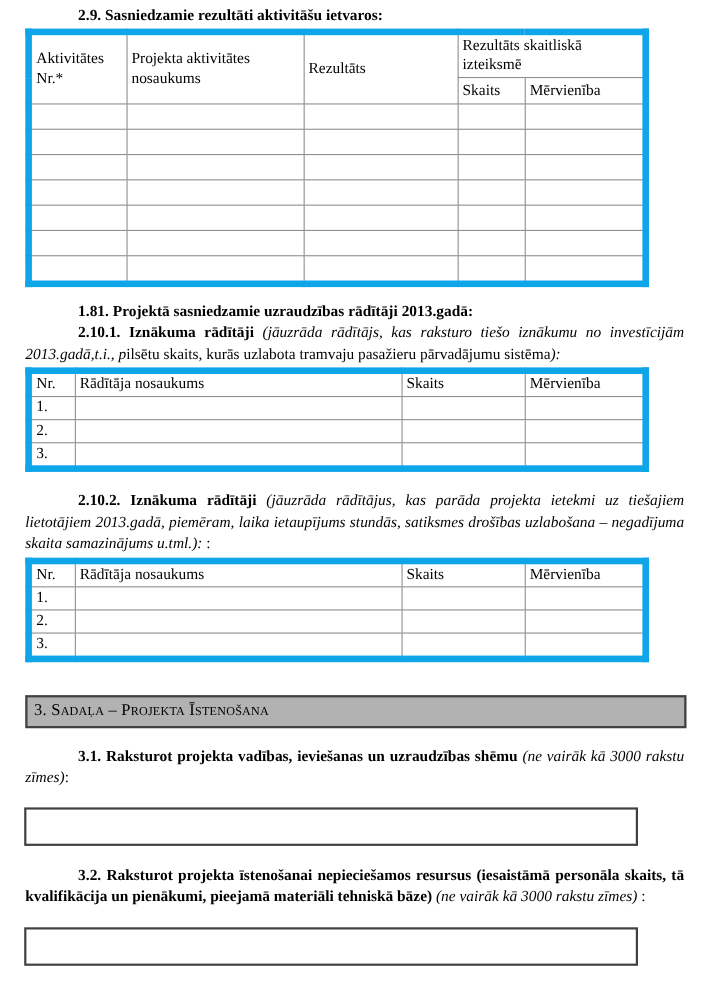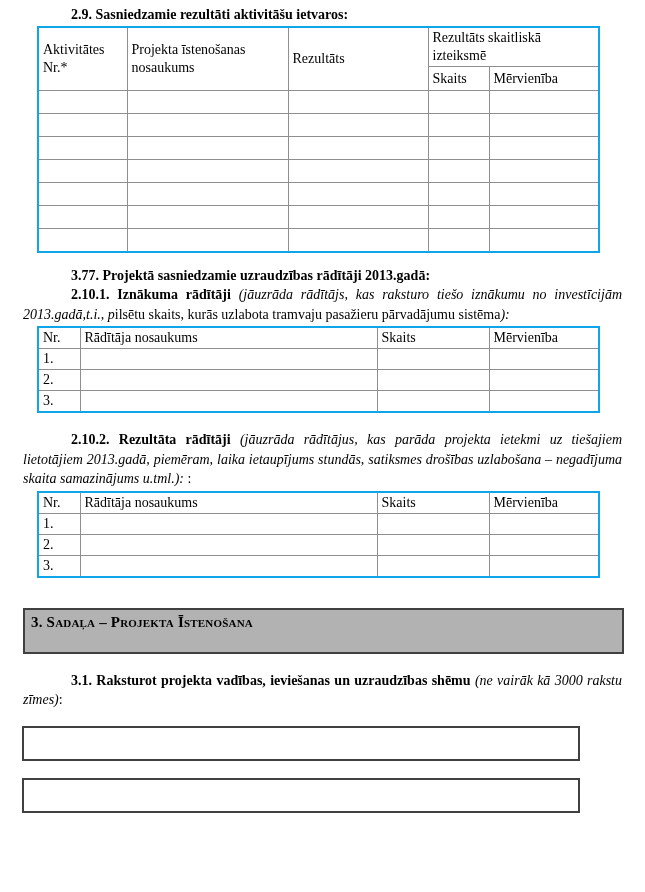--- a/index.html
+++ b/index.html
@@ -13,43 +13,43 @@
   p { margin: 0; }
   .h { font-weight: bold; font-family: Liberation Serif, serif; }
   .indent { text-indent: 48px; }
   .just { text-align: justify; }
 
   .h29 { margin-top: 6px; line-height: 18px; }
   .h210 { margin-top: 13px; line-height: 19px; }
 
   
   table { border-collapse: collapse; table-layout: fixed; }
-  .ftable { width: 561px; border: 2px solid #0ea5e9; margin-left: 14px; }
+  .ftable { width: 561px; border: 6px solid #0ea5e9; margin-left: 0; }
   .ftable th, .ftable td {
     border: 1px solid #8f8f8f;
     font-weight: normal; text-align: left; vertical-align: middle;
     padding: 1px 4px; font-size: 14px; line-height: 18px;
     overflow: hidden; white-space: normal;
   }
   .t1 { margin-top: 2px; }
   .t1 thead tr.gr1 th { height: 34px; }
   .t1 thead tr.gr2 th { height: 21px; }
   .t1 tbody td { height: 20px; }
   .t2 { margin-top: 2px; padding-left: 12px; }
   .t2 thead th { height: 17px; }
   .t2 tbody td { height: 16px; }
 
   .footnote { margin-top: 5px; text-align: justify; }
 
   .banner {
     margin-top: 30px; width: 585px;
     border: 2px solid #404040; background: #b2b2b2;
-    font-weight: bold; font-variant: small-caps;
+    font-weight: normal; font-variant: small-caps;
     font-size: 15px; line-height: 19px;
-    padding: 3px 6px 20px 6px; letter-spacing: 0.2px;
+    padding: 3px 6px 4px 6px; letter-spacing: 0.2px;
   }
 
   .p2101 { margin-top: 0; }
   .p2102 { margin-top: 17px; }
   .p31 { margin-top: 17px; }
   .p32 { margin-top: 18px; }
 
   .answer-box {
     width: 554px; height: 31px;
     border: 2px solid #404040; background: #ffffff;
@@ -72,21 +72,21 @@
     <colgroup>
       <col style="width:89px">
         <col style="width:161px">
         <col style="width:140px">
       <col style="width:61px">
         <col style="width:110px">
     </colgroup>
     <thead>
       <tr class="gr1">
         <th rowspan="2">Aktivitātes Nr.*</th>
-        <th rowspan="2">Projekta īstenošanas nosaukums</th>
+        <th rowspan="2">Projekta aktivitātes nosaukums</th>
         <th rowspan="2">Rezultāts</th>
         <th colspan="2">Rezultāts skaitliskā izteiksmē</th>
       </tr>
       <tr class="gr2">
         <th>Skaits</th>
         <th>Mērvienība</th>
       </tr>
     </thead>
     <tbody>
       <tr>
@@ -135,21 +135,21 @@
         <td></td>
         <td></td>
         <td></td>
         <td></td>
         <td></td>
       </tr>
     </tbody>
   </table>
 
 
-  <p class="h indent h210">3.77. Projektā sasniedzamie uzraudzības rādītāji 2013.gadā:</p>
+  <p class="h indent h210">1.81. Projektā sasniedzamie uzraudzības rādītāji 2013.gadā:</p>
 
   <p class="para indent just p2101"><b>2.10.1. Iznākuma rādītāji </b><i>(jāuzrāda rādītājs, kas raksturo tiešo iznākumu no investīcijām 2013.gadā,t.i., p</i><span>ilsētu skaits, kurās uzlabota tramvaju pasažieru pārvadājumu sistēma</span><i>):</i></p>
 
   <table class="ftable t2">
     <colgroup>
       <col style="width:42px">
         <col style="width:297px">
         <col style="width:112px">
         <col style="width:110px">
     </colgroup>
@@ -176,21 +176,21 @@
       </tr>
       <tr>
         <td>3.</td>
         <td></td>
         <td></td>
         <td></td>
       </tr>
     </tbody>
   </table>
 
-  <p class="para indent just p2102"><b>2.10.2. Rezultāta rādītāji </b><i>(jāuzrāda rādītājus, kas parāda projekta ietekmi uz tiešajiem lietotājiem 2013.gadā, piemēram, laika ietaupījums stundās, satiksmes drošības uzlabošana – negadījuma skaita samazinājums u.tml.):</i><span> :</span></p>
+  <p class="para indent just p2102"><b>2.10.2. Iznākuma rādītāji </b><i>(jāuzrāda rādītājus, kas parāda projekta ietekmi uz tiešajiem lietotājiem 2013.gadā, piemēram, laika ietaupījums stundās, satiksmes drošības uzlabošana – negadījuma skaita samazinājums u.tml.):</i><span> :</span></p>
 
   <table class="ftable t2">
     <colgroup>
       <col style="width:42px">
         <col style="width:297px">
         <col style="width:112px">
         <col style="width:110px">
     </colgroup>
     <thead>
       <tr>
@@ -221,16 +221,17 @@
       </tr>
     </tbody>
   </table>
 
   <div class="banner">3. Sadaļa – Projekta Īstenošana</div>
 
   <p class="para indent just p31"><b>3.1. Raksturot projekta vadības, ieviešanas un uzraudzības shēmu </b><i>(ne vairāk kā 3000 rakstu zīmes)</i><span>:</span></p>
 
   <div class="answer-box box31"></div>
 
+  <p class="para indent just p32"><b>3.2. Raksturot projekta īstenošanai nepieciešamos resursus (iesaistāmā personāla skaits, tā kvalifikācija un pienākumi, pieejamā materiāli tehniskā bāze) </b><i>(ne vairāk kā 3000 rakstu zīmes)</i><span> :</span></p>
 
   <div class="answer-box box32"></div>
 
 </div>
 
 </body></html>

